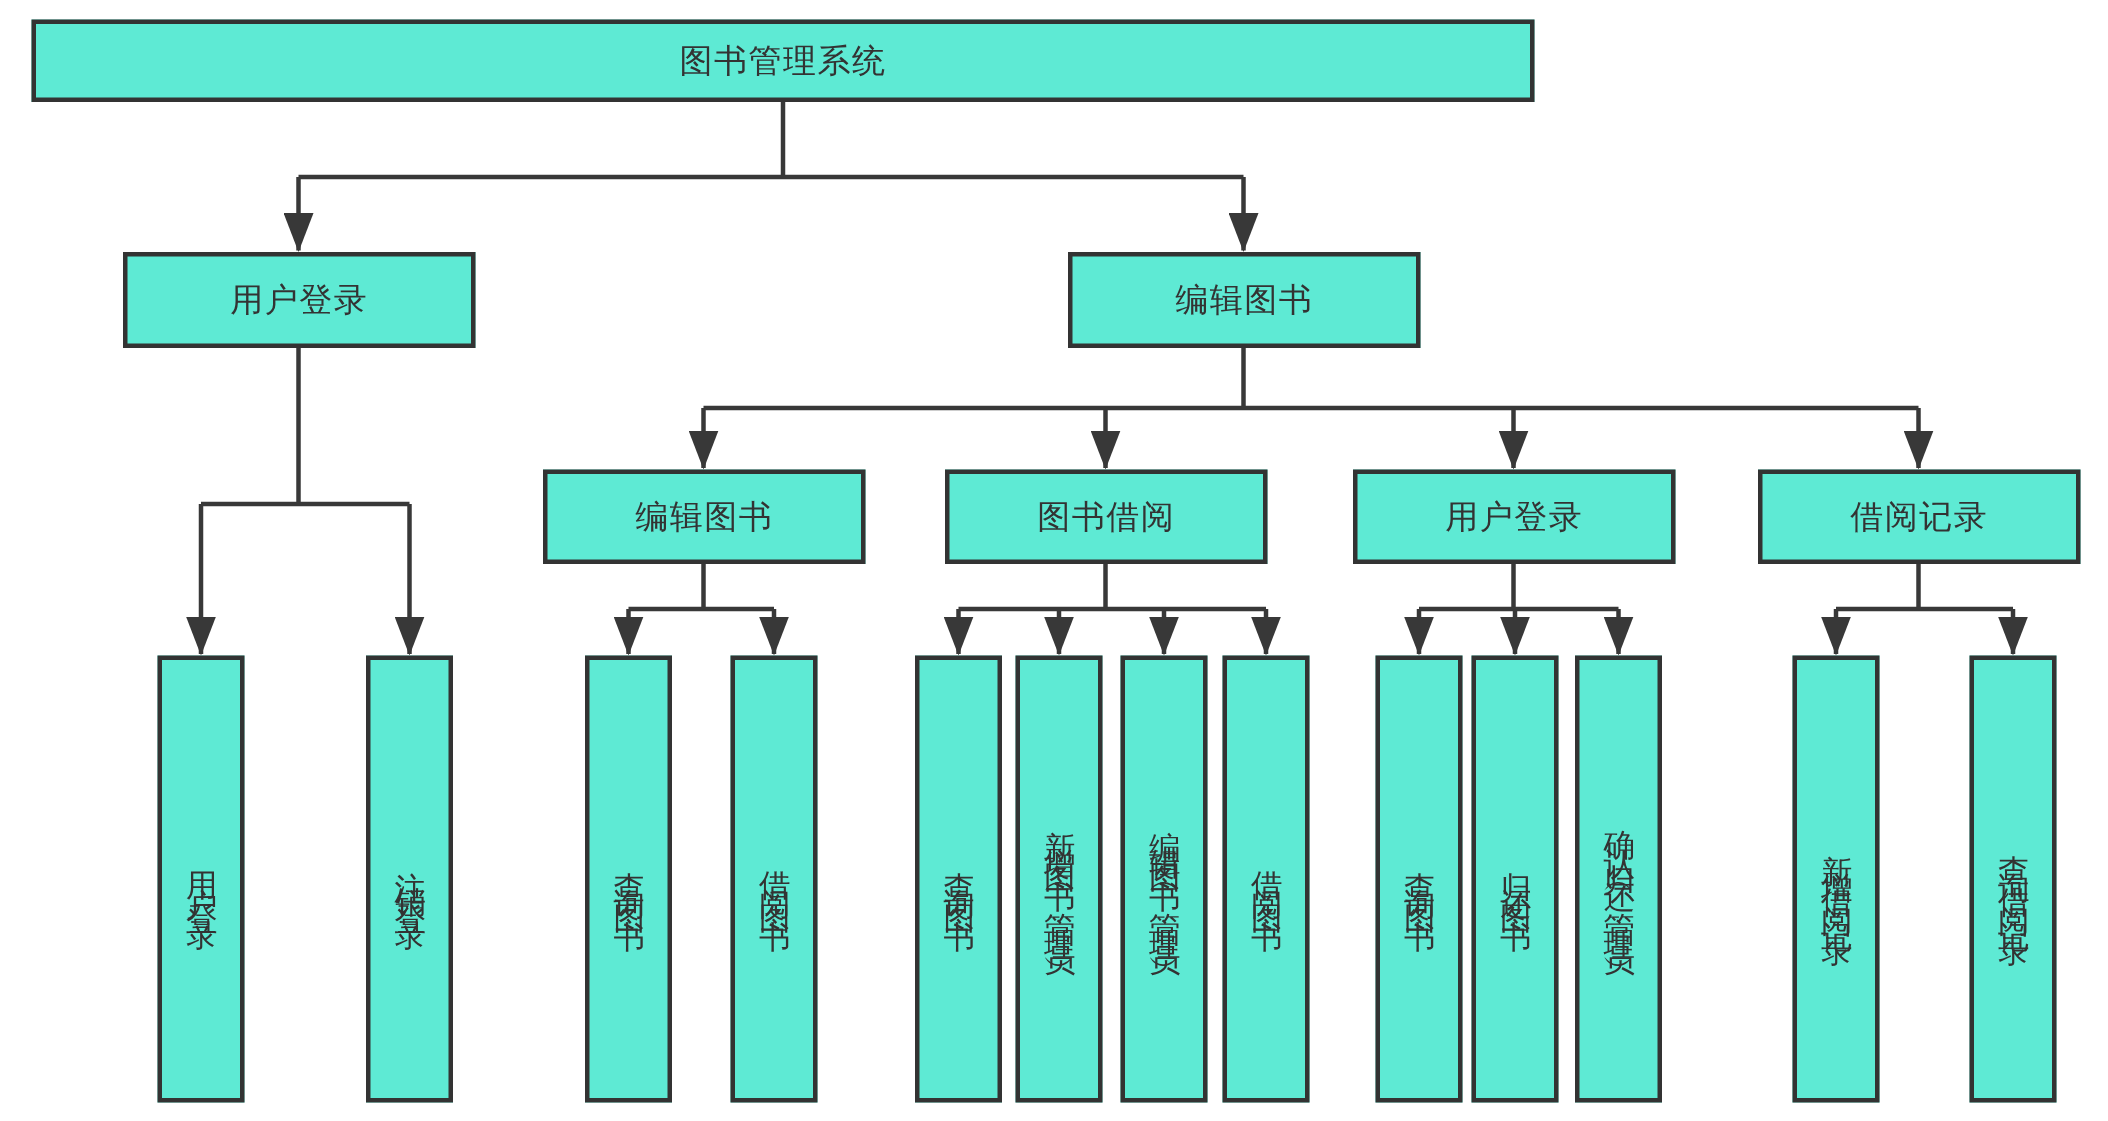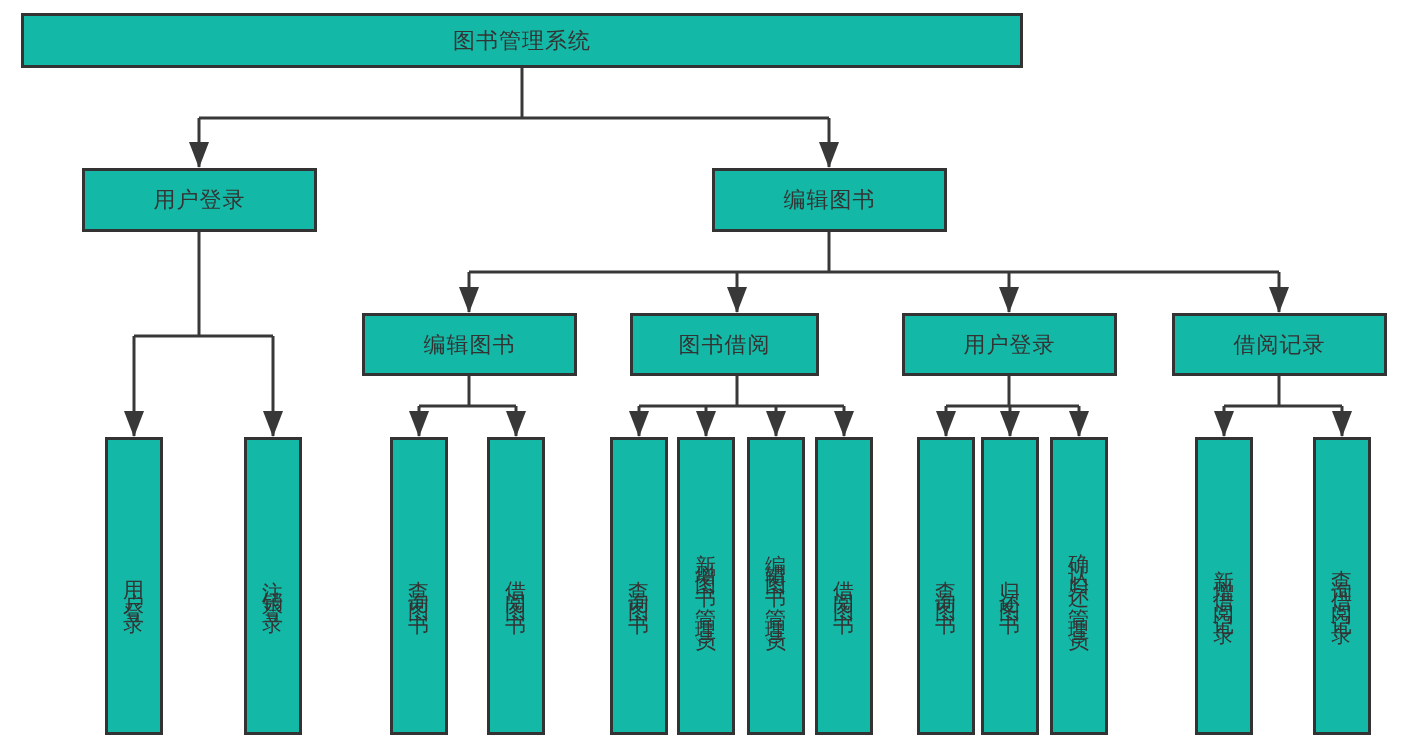--- a/index.html
+++ b/index.html
@@ -24,21 +24,21 @@
   }
   .connectors path {
     stroke: #383838;
     stroke-width: 3;
     fill: none;
   }
   .box {
     position: absolute;
     box-sizing: border-box;
     border: 3px solid #333333;
-    background: #14b8a6;
+    background: #5eead4;
     color: #333333;
     display: flex;
     align-items: center;
     justify-content: center;
     z-index: 1;
   }
   .hbox {
     font-size: 22px;
     letter-spacing: 1px;
     white-space: nowrap;
@@ -141,21 +141,21 @@
   <div class="box hbox" style="left:82px;top:168px;width:235px;height:64px">
     <span>用户登录</span>
   </div>
   <div class="box hbox" style="left:712px;top:168px;width:235px;height:64px">
     <span>编辑图书</span>
   </div>
 
   <div class="box hbox" style="left:362px;top:313px;width:215px;height:63px">
     <span>编辑图书</span>
   </div>
-  <div class="box hbox" style="left:630px;top:313px;width:189px;height:63px">
+  <div class="box hbox" style="left:630px;top:313px;width:215px;height:63px">
     <span>图书借阅</span>
   </div>
   <div class="box hbox" style="left:902px;top:313px;width:215px;height:63px">
     <span>用户登录</span>
   </div>
   <div class="box hbox" style="left:1172px;top:313px;width:215px;height:63px">
     <span>借阅记录</span>
   </div>
 
   <div class="box vbox" style="left:105px;top:437px;width:58px;height:298px">

